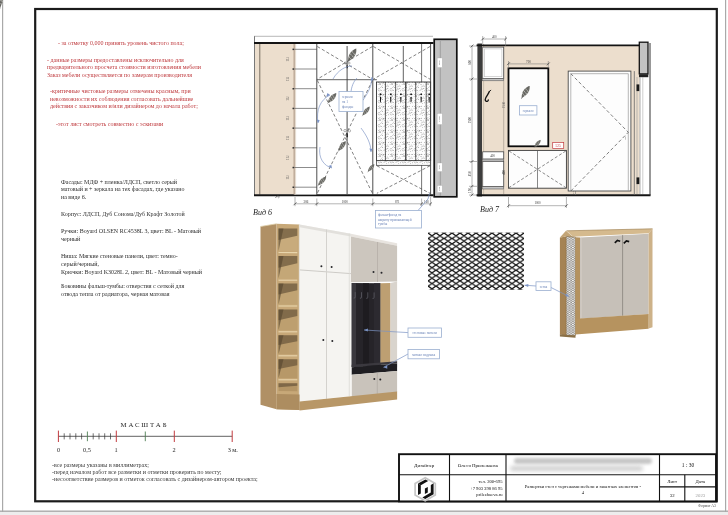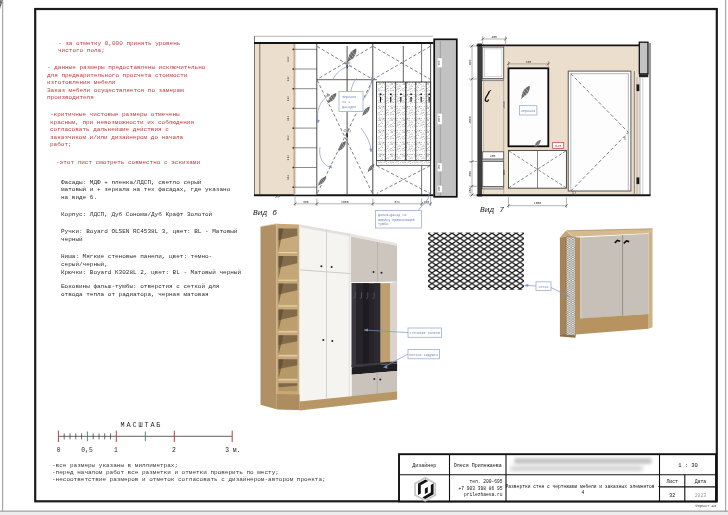--- a/index.html
+++ b/index.html
@@ -1,17 +1,17 @@
 <!DOCTYPE html>
 <html><head>
 <meta charset="utf-8">
 <style>
   html,body{margin:0;padding:0;background:#fff;}
   #page{position:relative;width:728px;height:515px;overflow:hidden;background:#fff;
-        font-family:Liberation Mono, monospace;}
+        font-family:Liberation Serif, serif;}
   .abs{position:absolute;}
   .red{color:#bf3a3e;font-size:6px;line-height:7.55px;letter-spacing:0px;}
   .blk{color:#2e2e2e;font-size:6px;line-height:7.7px;}
   .note{color:#3a3a3a;font-size:6px;line-height:7.4px;}
 </style>
 </head>
 <body>
 <div id="page">
   <svg class="abs" style="left:0;top:0" width="728" height="515" viewBox="0 0 728 515">
     <defs>

